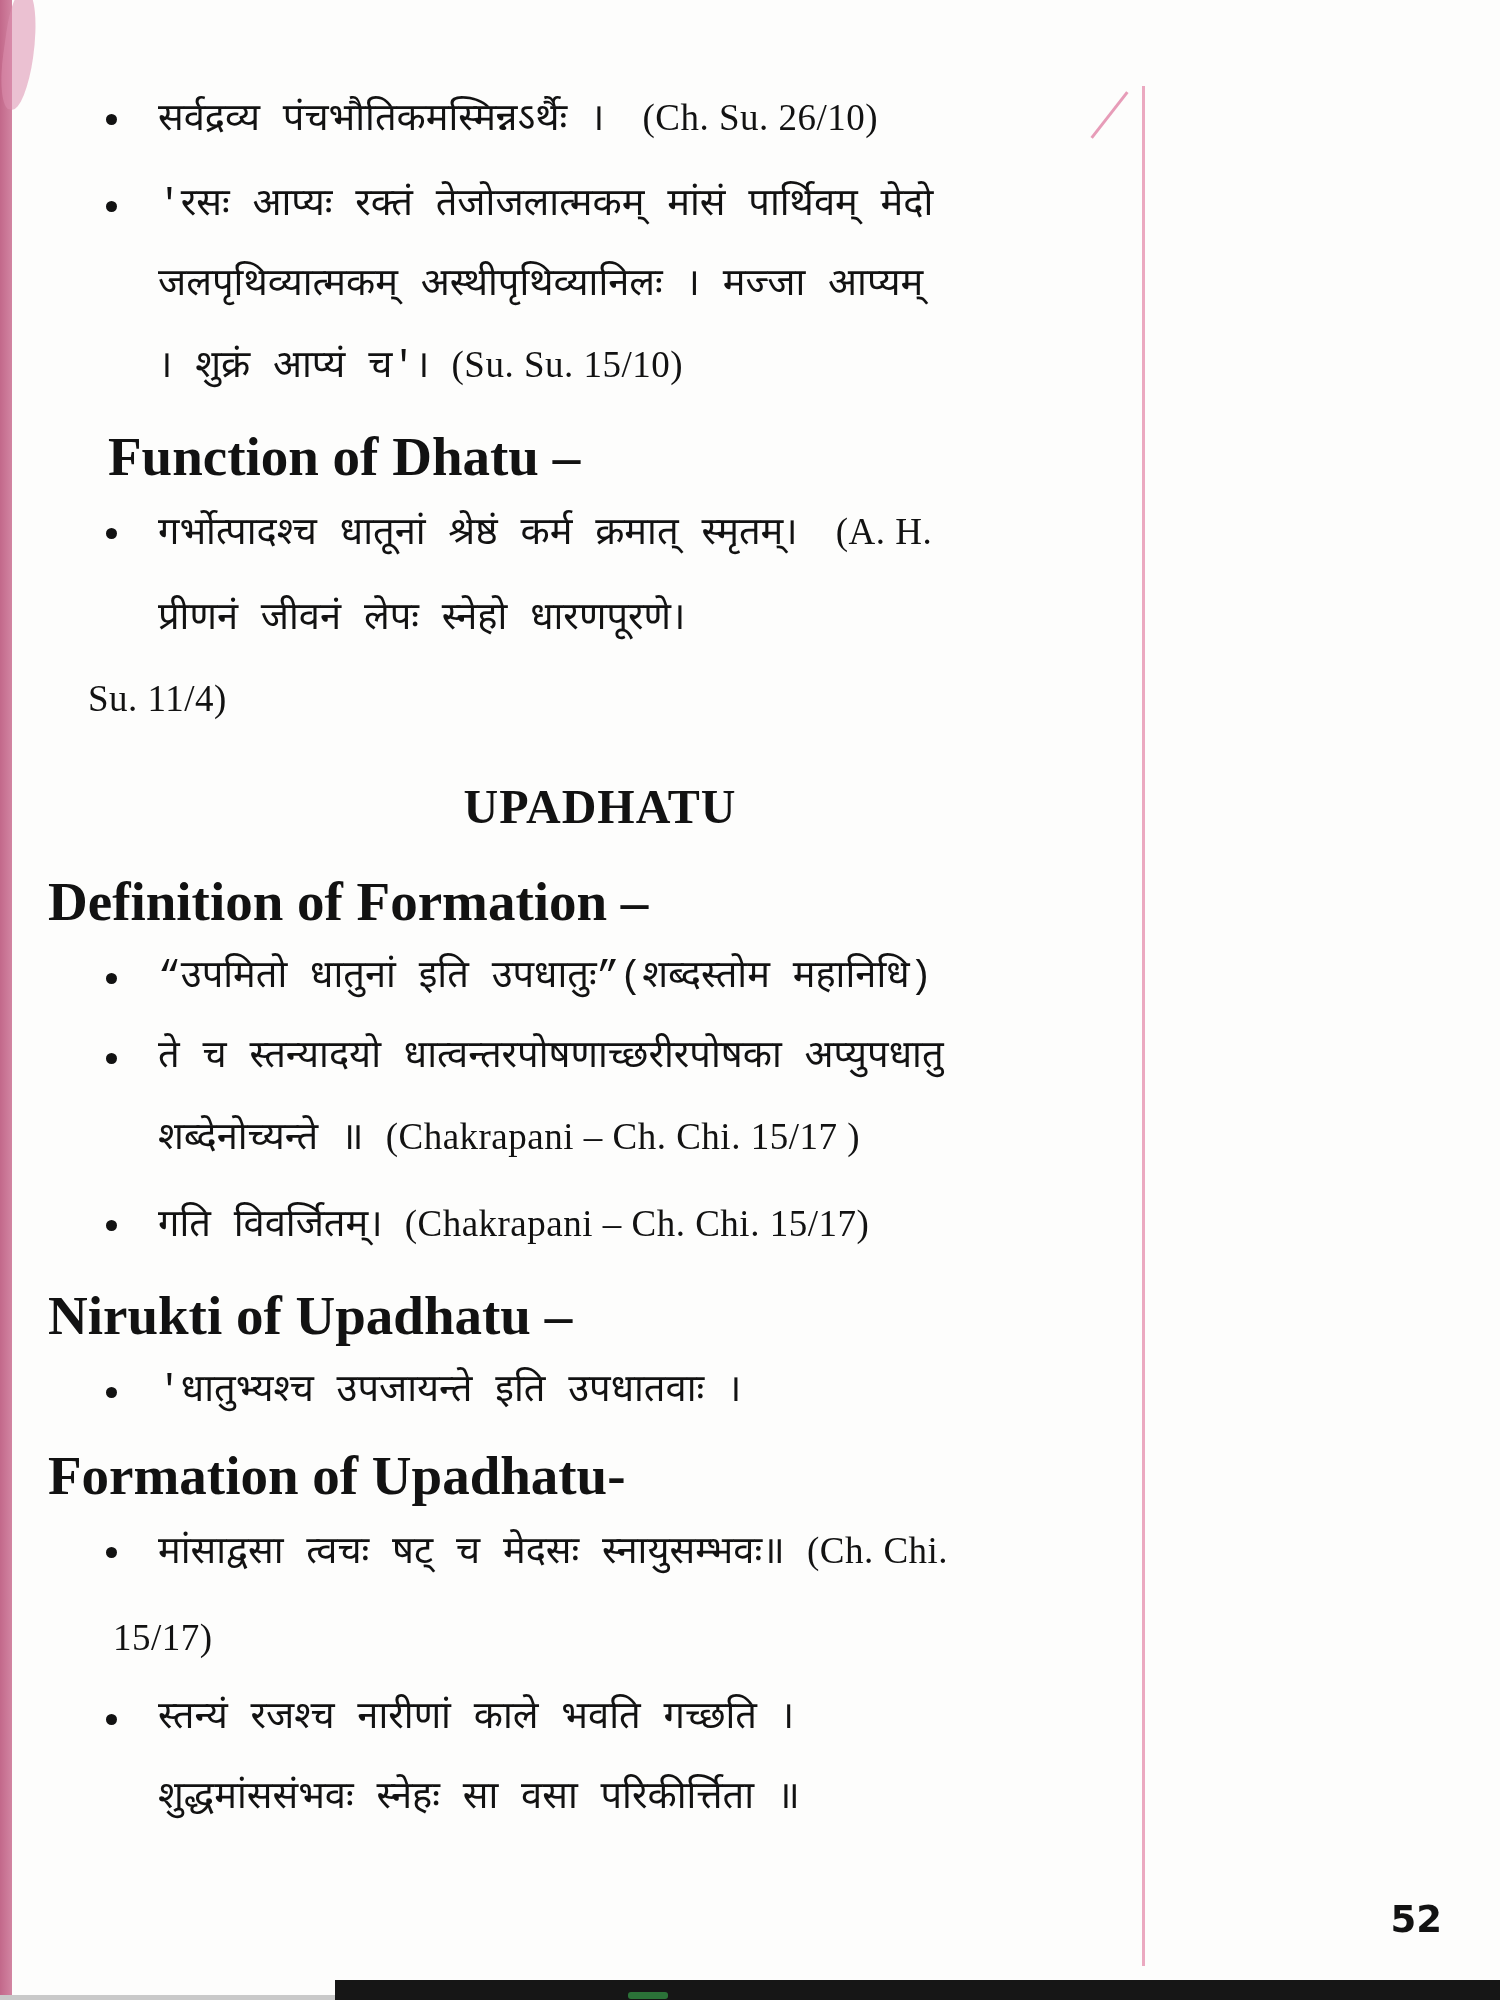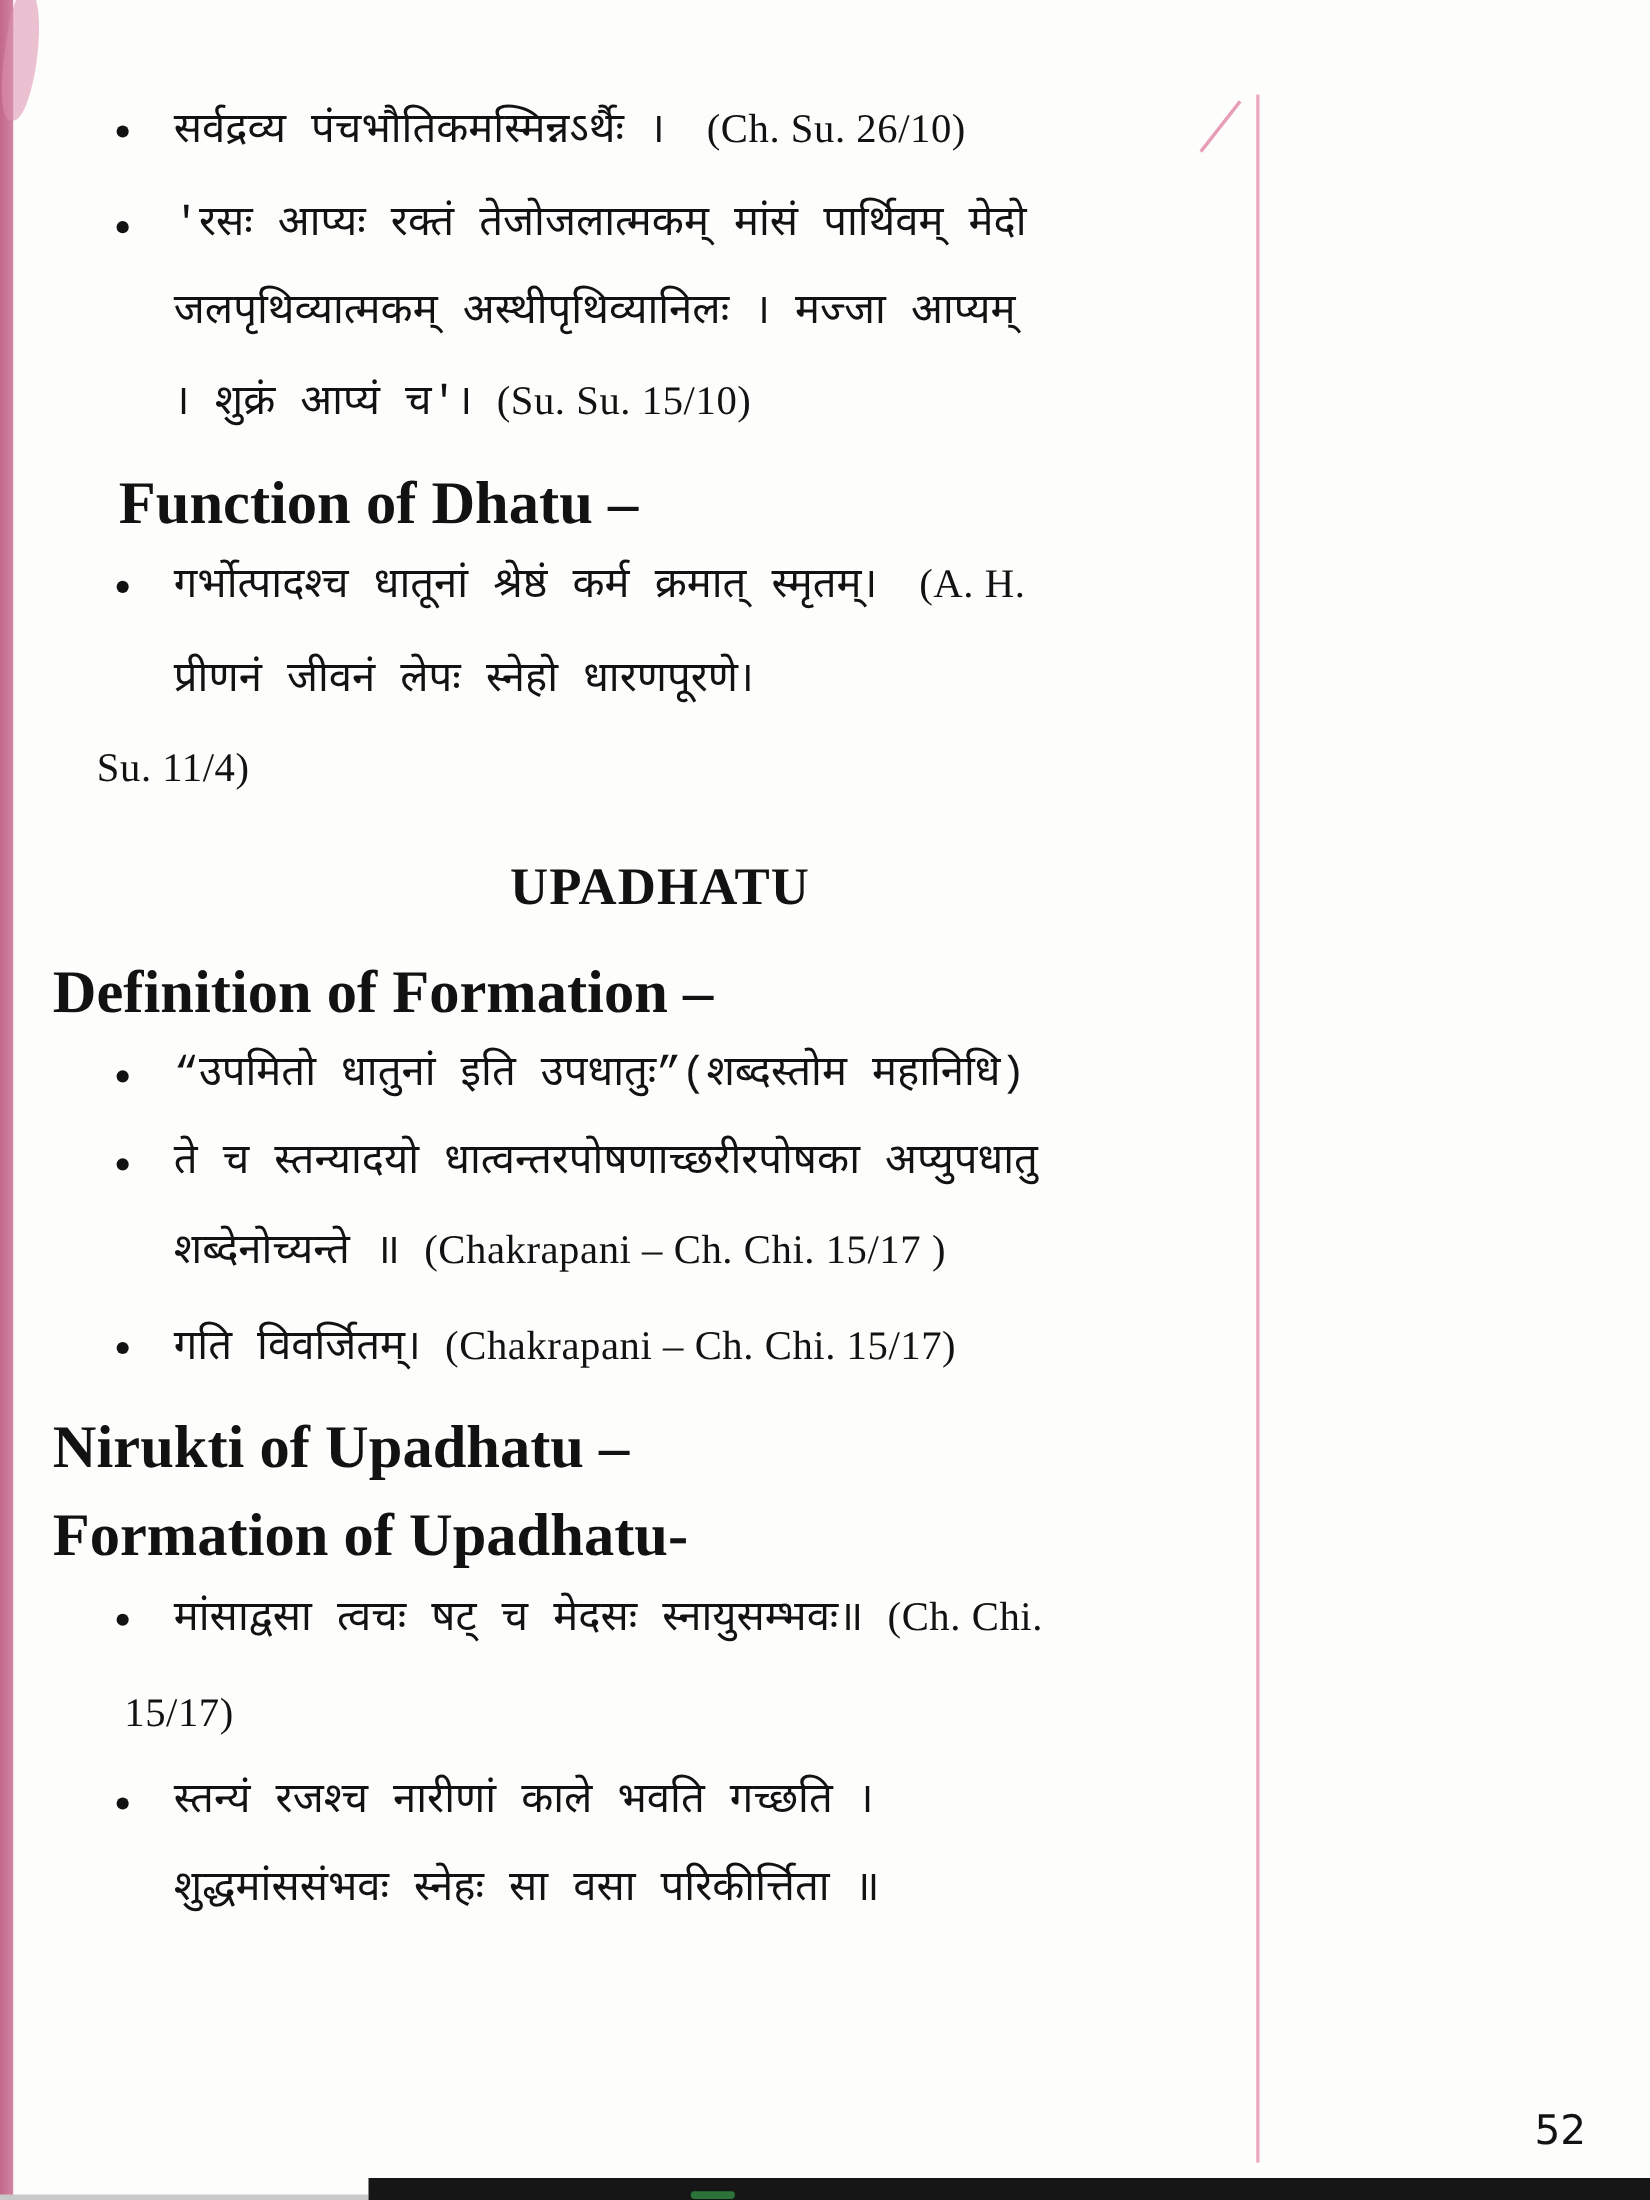--- a/index.html
+++ b/index.html
@@ -82,23 +82,23 @@
     font-weight:bold;
     font-size:48px;
     line-height:80px;
     text-align:center;
     letter-spacing:1px;
     margin-top:28px;
   }
   .outdent-full { margin-left:40px; }       
   .outdent-small { margin-left:-45px; }     
   .page-number {
-    position:absolute; right:58px; bottom:42px;
+    position:absolute; right:58px; bottom:59px;
     font-family:"DejaVu Sans", sans-serif;
-    font-weight:normal; font-size:37px;
+    font-weight:bold; font-size:37px;
   }
 </style>
 </head>
 <body>
 
 <div class="scan-page">
 
   <div class="edge-left"></div>
   <div class="corner-smudge"></div>
   <div class="edge-right-line"></div>
@@ -184,20 +184,28 @@
       <div class="b-text">
         <div class="line">
           <span class="deva">गति विवर्जितम्।</span>
           <span class="lat gap-sm">(Chakrapani – Ch. Chi.  15/17)</span>
         </div>
       </div>
     </div>
 
     <div class="heading mt10">Nirukti of Upadhatu –</div>
 
+    <div class="bullet-row">
+      <span class="dot-col">
+          <span class="dot"></span>
+        </span>
+      <div class="b-text">
+        <div class="line deva">'धातुभ्यश्च उपजायन्ते इति उपधातवाः ।</div>
+      </div>
+    </div>
 
     <div class="heading mt10">Formation of Upadhatu-</div>
 
 
     <div class="bullet-row">
       <span class="dot-col">
           <span class="dot"></span>
         </span>
       <div class="b-text">
         <div class="line">

